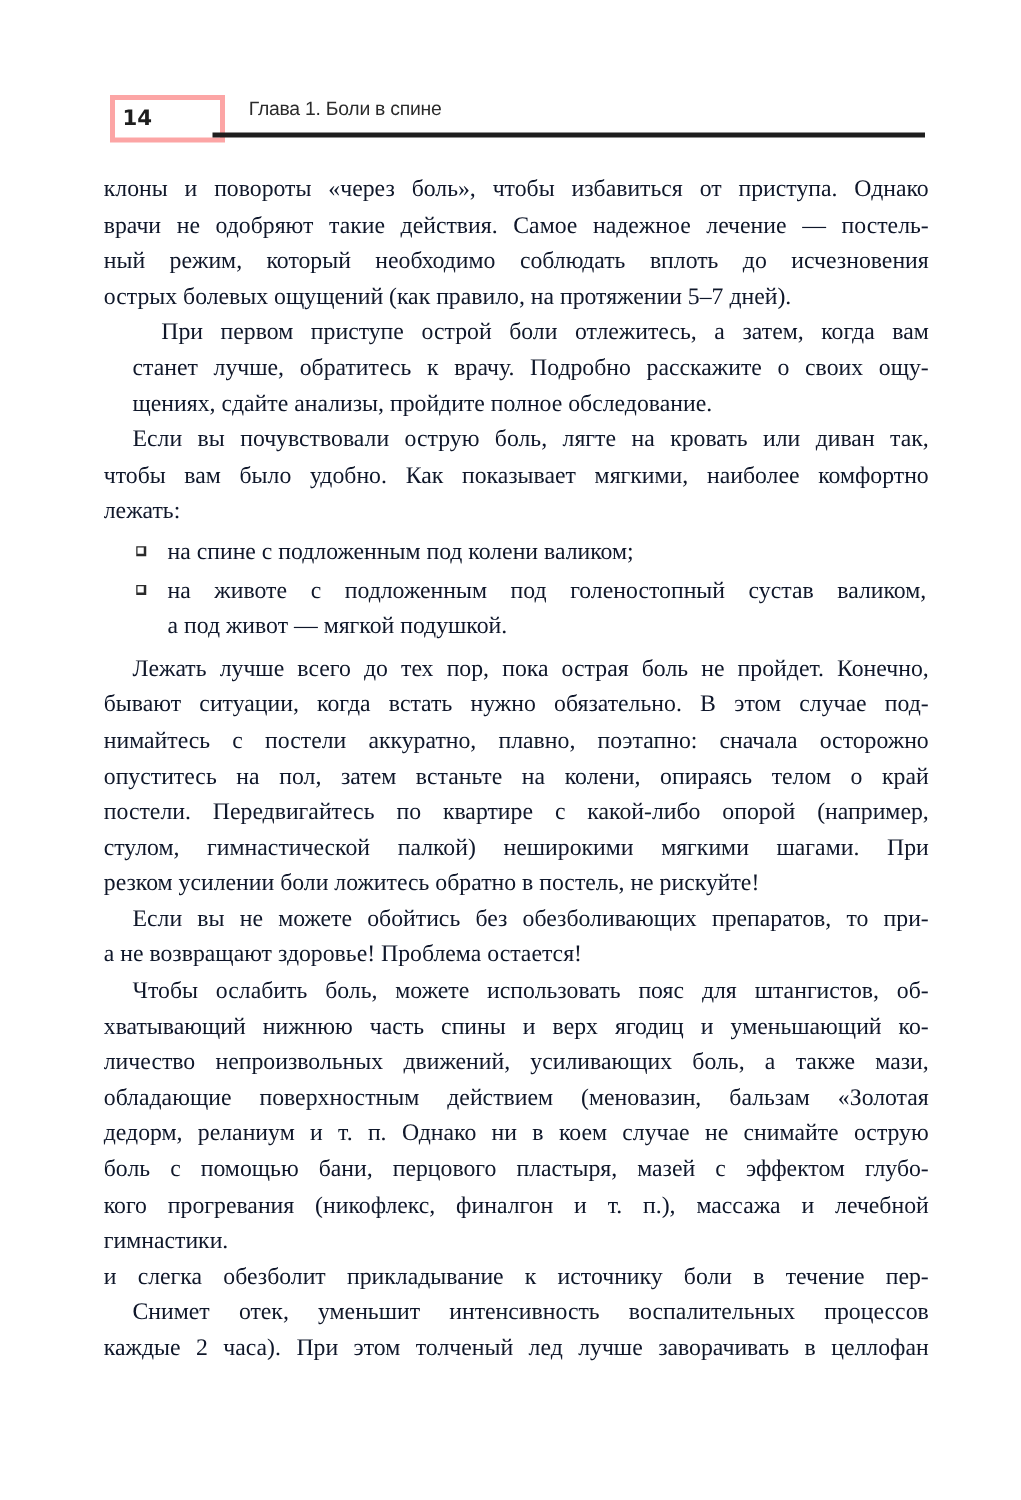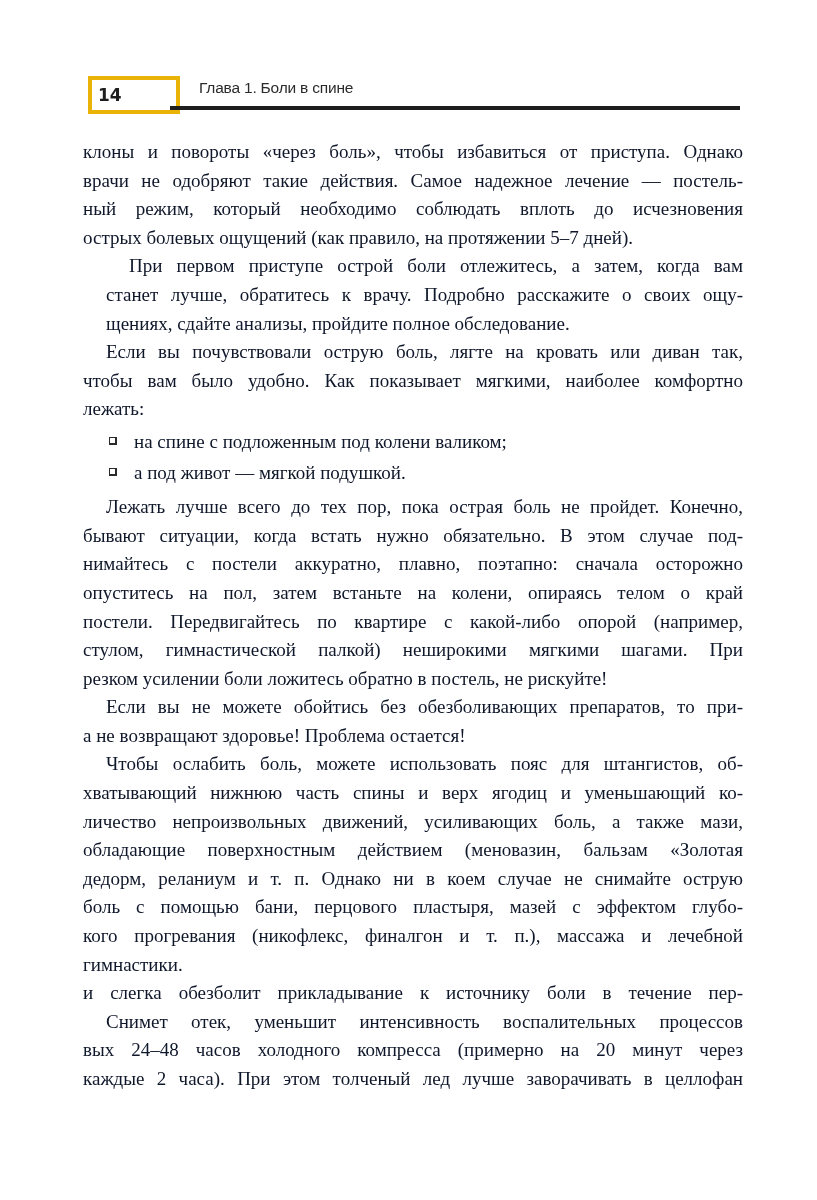--- a/index.html
+++ b/index.html
@@ -1,19 +1,19 @@
 <!DOCTYPE html>
 <html><head>
 <meta charset="utf-8">
 <style>
   html, body { margin: 0; padding: 0; background: #ffffff; }
   body { width: 817px; height: 1200px; position: relative; overflow: hidden; color: #2a2a2a; }
   .page-num-box {
     position: absolute; left: 88px; top: 76px; width: 92px; height: 38px;
-    border: 4px solid #eab308; box-sizing: border-box; background: #fff;
+    border: 4px solid #fca5a5; box-sizing: border-box; background: #fff;
   }
   .page-num {
     position: absolute; left: 6px; top: 5px;
     font-family: "DejaVu Sans", sans-serif; font-weight: bold; font-size: 17px; color: #1e1e1e;
   }
   .running-head {
     position: absolute; left: 199px; top: 79px;
     font-family: "Liberation Sans", sans-serif; font-size: 15.5px; color: #2b2b2b;
     letter-spacing: -0.2px;
   }
@@ -62,20 +62,21 @@
     <span class="line">чтобы вам было удобно. Как показывает мягкими, наиболее комфортно</span>
     <span class="line last">лежать:</span>
   </p>
   <ul class="bullets">
     <li>
       <span class="bullet-icon"></span>
       <span class="line last">на спине с подложенным под колени валиком;</span>
     </li>
     <li>
       <span class="bullet-icon"></span>
+      <span class="line">на животе с подложенным под голеностопный сустав валиком,</span>
       <span class="line last">а под живот — мягкой подушкой.</span>
     </li>
   </ul>
   <p>
     <span class="line" style="padding-left:23px">Лежать лучше всего до тех пор, пока острая боль не пройдет. Конечно,</span>
     <span class="line">бывают ситуации, когда встать нужно обязательно. В этом случае под-</span>
     <span class="line">нимайтесь с постели аккуратно, плавно, поэтапно: сначала осторожно</span>
     <span class="line">опуститесь на пол, затем встаньте на колени, опираясь телом о край</span>
     <span class="line">постели. Передвигайтесь по квартире с какой-либо опорой (например,</span>
     <span class="line">стулом, гимнастической палкой) неширокими мягкими шагами. При</span>
@@ -91,16 +92,15 @@
     <span class="line">личество непроизвольных движений, усиливающих боль, а также мази,</span>
     <span class="line">обладающие поверхностным действием (меновазин, бальзам «Золотая</span>
     <span class="line">дедорм, реланиум и т. п. Однако ни в коем случае не снимайте острую</span>
     <span class="line">боль с помощью бани, перцового пластыря, мазей с эффектом глубо-</span>
     <span class="line">кого прогревания (никофлекс, финалгон и т. п.), массажа и лечебной</span>
     <span class="line last">гимнастики.</span>
   </p>
   <p>
     <span class="line">и слегка обезболит прикладывание к источнику боли в течение пер-</span>
     <span class="line" style="padding-left:23px">Снимет отек, уменьшит интенсивность воспалительных процессов</span>
-    <span class="line">вых 24–48 часов холодного компресса (примерно на 20 минут через</span>
     <span class="line">каждые 2 часа). При этом толченый лед лучше заворачивать в целлофан</span>
   </p>
 </div>
 
 </body></html>

